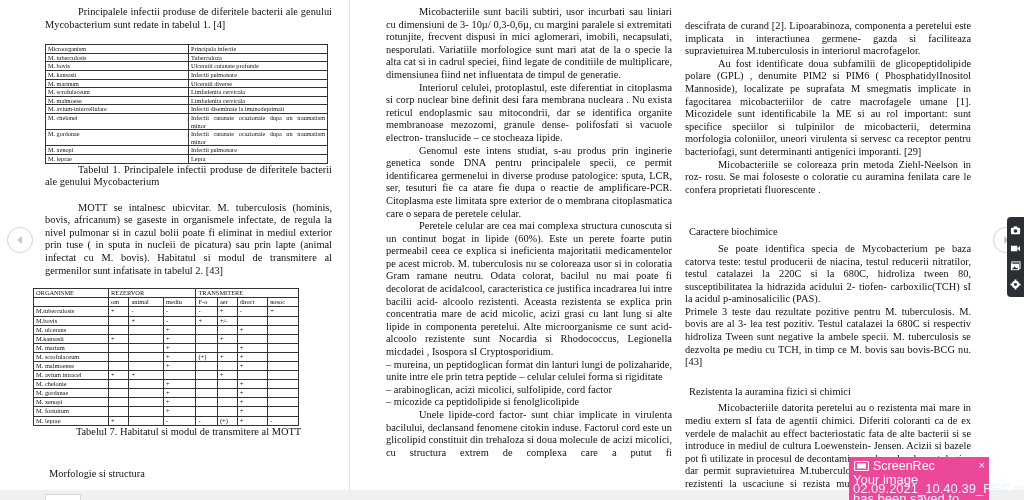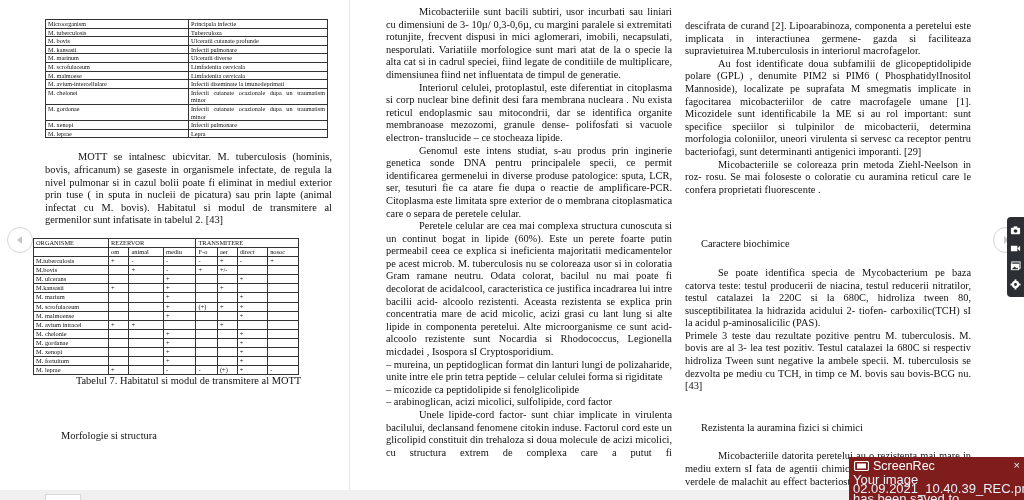--- a/index.html
+++ b/index.html
@@ -10,48 +10,49 @@
   #page2 { left:349px; width:324px; border-left:1px solid #e6e6e6; border-right:1px solid #e6e6e6; }
   #page3 { left:674px; width:350px; }
   .col { position:absolute; font-size:10.4px; line-height:12.6px; text-align:justify; }
   #page1 .col { left:45px; width:287px; top:6px; }
   #page2 .col { left:36px; width:286px; top:6px; }
   #page3 .col { left:11px; width:286px; top:20px; }
   p { margin:0; }
   .ind { text-indent:33px; }
   .just-last { text-align-last:justify; }
   .gap { height:13px; }
-  .heading { margin:16px; }
+  .heading { margin:4px; }
   table { border-collapse:collapse; font-size:6.2px; line-height:7.6px; }
   td { border:1px solid #333; padding:0 2px; vertical-align:top; }
   #t1 { width:283px; margin-top:13px; }
   #t1 td:first-child { width:138px; }
   #t1 td.inf { text-align:justify; }
   #t2 { width:266px; margin-left:-12px; margin-top:11px; font-size:6.4px; line-height:8.1px; }
   #t2 td { padding:0 2px; }
   .caption { text-align:center; font-size:10.4px; line-height:12.6px; }
   .bottom-strip { position:absolute; left:0; top:490px; width:1024px; height:10px; background:#f0f0f0; }
   .page-tab { position:absolute; left:45px; top:494px; width:34px; height:6px; background:#fff; border:1px solid #d8d8d8; border-bottom:none; }
   .nav-arrow { position:absolute; width:24px; height:24px; border:1.5px solid #d4d4d4; border-radius:50%; background:rgba(255,255,255,0.7); }
   .nav-arrow svg { position:absolute; left:6px; top:6px; }
   #nav-left { left:7px; top:227px; }
   #nav-right { left:993px; top:227px; }
   .toolbar { position:absolute; left:1007px; top:217px; width:17px; height:80px; background:#2b2f33; border-radius:4px 0 0 4px; }
   .toolbar .tb-icon { position:absolute; left:3px; width:11px; height:11px; }
-  .toast { position:absolute; left:849px; top:457px; width:175px; height:43px; background:#7f1d1d; color:#fff; font-family:"Liberation Sans", sans-serif; }
+  .toast { position:absolute; left:849px; top:457px; width:140px; height:43px; background:#ec4899; color:#fff; font-family:"Liberation Sans", sans-serif; }
   .toast .t-title { position:absolute; left:24px; top:2px; font-size:12.5px; }
   .toast .t-msg { position:absolute; left:4px; top:18px; font-size:13px; line-height:9.4px; width:165px; color:#e8f2fb; }
   .toast .t-close { position:absolute; right:4px; top:2px; font-size:11px; color:#e6eef6; }
   .toast .t-icon { position:absolute; left:5px; top:4px; }
 </style>
 </head>
 <body>
 
 <div class="page" id="page1">
   <div class="col">
+    <p class="ind">Principalele infectii produse de diferitele bacterii ale genului Mycobacterium sunt redate in tabelul 1. [4]</p>
     <table id="t1">
       <tbody id="t1-body">
           <tr>
             <td>Microorganism</td>
             <td class="inf">Principala infectie</td>
           </tr>
           <tr>
             <td>M. tuberculosis</td>
             <td class="inf">Tuberculoza</td>
           </tr>
@@ -90,20 +91,21 @@
           <tr>
             <td>M. xenopi</td>
             <td class="inf">Infectii pulmonare</td>
           </tr>
           <tr>
             <td>M. leprae</td>
             <td class="inf">Lepra</td>
           </tr>
         </tbody>
     </table>
+    <p class="ind">Tabelul 1. Principalele infectii produse de diferitele bacterii ale genului Mycobacterium</p>
     <div class="gap"></div>
     <p class="ind">MOTT se intalnesc ubicvitar. M. tuberculosis (hominis, bovis, africanum) se gaseste in organismele infectate, de regula la nivel pulmonar si in cazul bolii  poate fi eliminat in mediul exterior prin tuse ( in sputa in nucleii de picatura) sau prin lapte (animal infectat cu M. bovis). Habitatul si modul de transmitere al germenilor sunt infatisate in tabelul 2. [43]</p>
     <table id="t2">
       <tbody id="t2-body">
           <tr>
             <td colspan="1">ORGANISME</td>
             <td colspan="3">REZERVOR</td>
             <td colspan="4">TRANSMITERE</td>
           </tr>
           <tr>
@@ -255,31 +257,31 @@
   </div>
 </div>
 
 <div class="page" id="page2">
   <div class="col">
     <p class="ind">Micobacteriile sunt bacili subtiri, usor incurbati sau liniari cu dimensiuni de 3- 10µ/ 0,3-0,6µ, cu margini paralele si extremitati rotunjite, frecvent dispusi in mici aglomerari, imobili, necapsulati, nesporulati. Variatiile morfologice sunt mari atat de la o specie la alta cat si in cadrul speciei, fiind legate de conditiile de multiplicare, dimensiunea fiind net influentata de timpul de generatie.</p>
     <p class="ind">Interiorul celulei, protoplastul, este diferentiat in citoplasma si corp nuclear bine definit desi fara membrana nucleara . Nu exista reticul endoplasmic sau mitocondrii, dar se identifica organite membranoase mezozomi, granule dense- polifosfati si vacuole electron- translucide – ce stocheaza lipide.</p>
     <p class="ind">Genomul este intens studiat, s-au produs prin inginerie genetica sonde DNA pentru principalele specii, ce permit identificarea germenelui in diverse produse patologice: sputa, LCR, ser, tesuturi fie ca atare fie dupa o reactie de amplificare-PCR. Citoplasma este limitata spre exterior de o membrana citoplasmatica care o separa de peretele celular.</p>
     <p class="ind">Peretele celular are cea mai complexa structura cunoscuta si un continut bogat in lipide (60%). Este un perete foarte putin permeabil ceea ce explica si ineficienta majoritatii medicamentelor pe acest microb. M. tuberculosis nu se coloreaza usor si in coloratia Gram ramane neutru. Odata colorat, bacilul nu mai poate fi decolorat de acidalcool, caracteristica ce justifica incadrarea lui intre bacilii acid- alcoolo rezistenti. Aceasta rezistenta se explica prin concentratia mare de acid micolic, acizi grasi cu lant lung si alte lipide in componenta peretelui. Alte microorganisme ce sunt acid-alcoolo rezistente sunt Nocardia si Rhodococcus, Legionella micdadei , Isospora sI Cryptosporidium.</p>
     <p>– mureina, un peptidoglican format din lanturi lungi de polizaharide, unite intre ele prin tetra peptide – celular celulei forma si rigiditate</p>
+    <p>– arabinoglican, acizi micolici, sulfolipide, cord factor</p>
     <p>– micozide ca peptidolipide si fenolglicolipide</p>
-    <p>– arabinoglican, acizi micolici, sulfolipide, cord factor</p>
     <p class="ind just-last">Unele lipide-cord factor- sunt chiar implicate in virulenta bacilului, declansand fenomene citokin induse. Factorul cord este un glicolipid constituit din trehaloza si doua molecule de acizi micolici, cu structura extrem de complexa care a putut fi</p>
   </div>
 </div>
 
 <div class="page" id="page3">
   <div class="col">
     <p>descifrata de curand [2]. Lipoarabinoza, componenta a peretelui este implicata in interactiunea germene- gazda si faciliteaza supravietuirea M.tuberculosis in interiorul macrofagelor.</p>
     <p class="ind">Au fost identificate doua subfamilii de glicopeptidolipide polare (GPL) , denumite PIM2 si PIM6 ( PhosphatidylInositol Mannoside), localizate pe suprafata M smegmatis implicate in fagocitarea micobacteriilor de catre macrofagele umane [1]. Micozidele sunt identificabile la ME si au rol important: sunt specifice speciilor si tulpinilor de micobacterii, determina morfologia coloniilor, uneori virulenta si servesc ca receptor pentru bacteriofagi, sunt determinanti antigenici imporanti. [29]</p>
-    <p class="ind">Micobacteriile se coloreaza prin metoda Ziehl-Neelson in roz- rosu. Se mai foloseste o coloratie cu auramina reticul care le confera proprietati fluorescente .</p>
+    <p class="ind">Micobacteriile se coloreaza prin metoda Ziehl-Neelson in roz- rosu. Se mai foloseste o coloratie cu auramina fenilata care le confera proprietati fluorescente .</p>
     <div class="gap"></div>
       <div class="gap"></div>
     <p class="heading">Caractere biochimice</p>
     <p class="ind">Se poate identifica specia de Mycobacterium pe baza catorva teste: testul producerii de niacina, testul reducerii nitratilor, testul catalazei la 220C si la 680C, hidroliza tween 80, susceptibilitatea la hidrazida acidului 2- tiofen- carboxilic(TCH) sI la acidul p-aminosalicilic (PAS).</p>
     <p>Primele 3 teste dau rezultate pozitive pentru M. tuberculosis. M. bovis are al 3- lea test pozitiv. Testul catalazei la 680C si respectiv hidroliza Tween sunt negative la ambele specii. M. tuberculosis se dezvolta pe mediu cu TCH, in timp ce M. bovis sau bovis-BCG nu. [43]</p>
     <div class="gap"></div>
     <p class="heading">Rezistenta la auramina fizici si chimici</p>
     <p class="ind">Micobacteriile datorita peretelui au o rezistenta mai mare in mediu extern sI fata de agentii chimici. Diferiti coloranti ca de ex verdele de malachit au effect bacteriostatic fata de alte bacterii si se introduce in mediul de cultura Loewenstein- Jensen. Acizii si bazele pot fi utilizate in procesul de decontaminare al produselor patologice dar permit supravietuirea M.tuberculosis. Bacilii tuberculosi sunt rezistenti la uscaciune si rezista mult timp in sputa uscata, la intuneric. Sunt sensibili la actiunea radiatiilor UV. [43]</p>
     <div class="gap"></div>
     <p class="heading">Structura antigenica</p>

